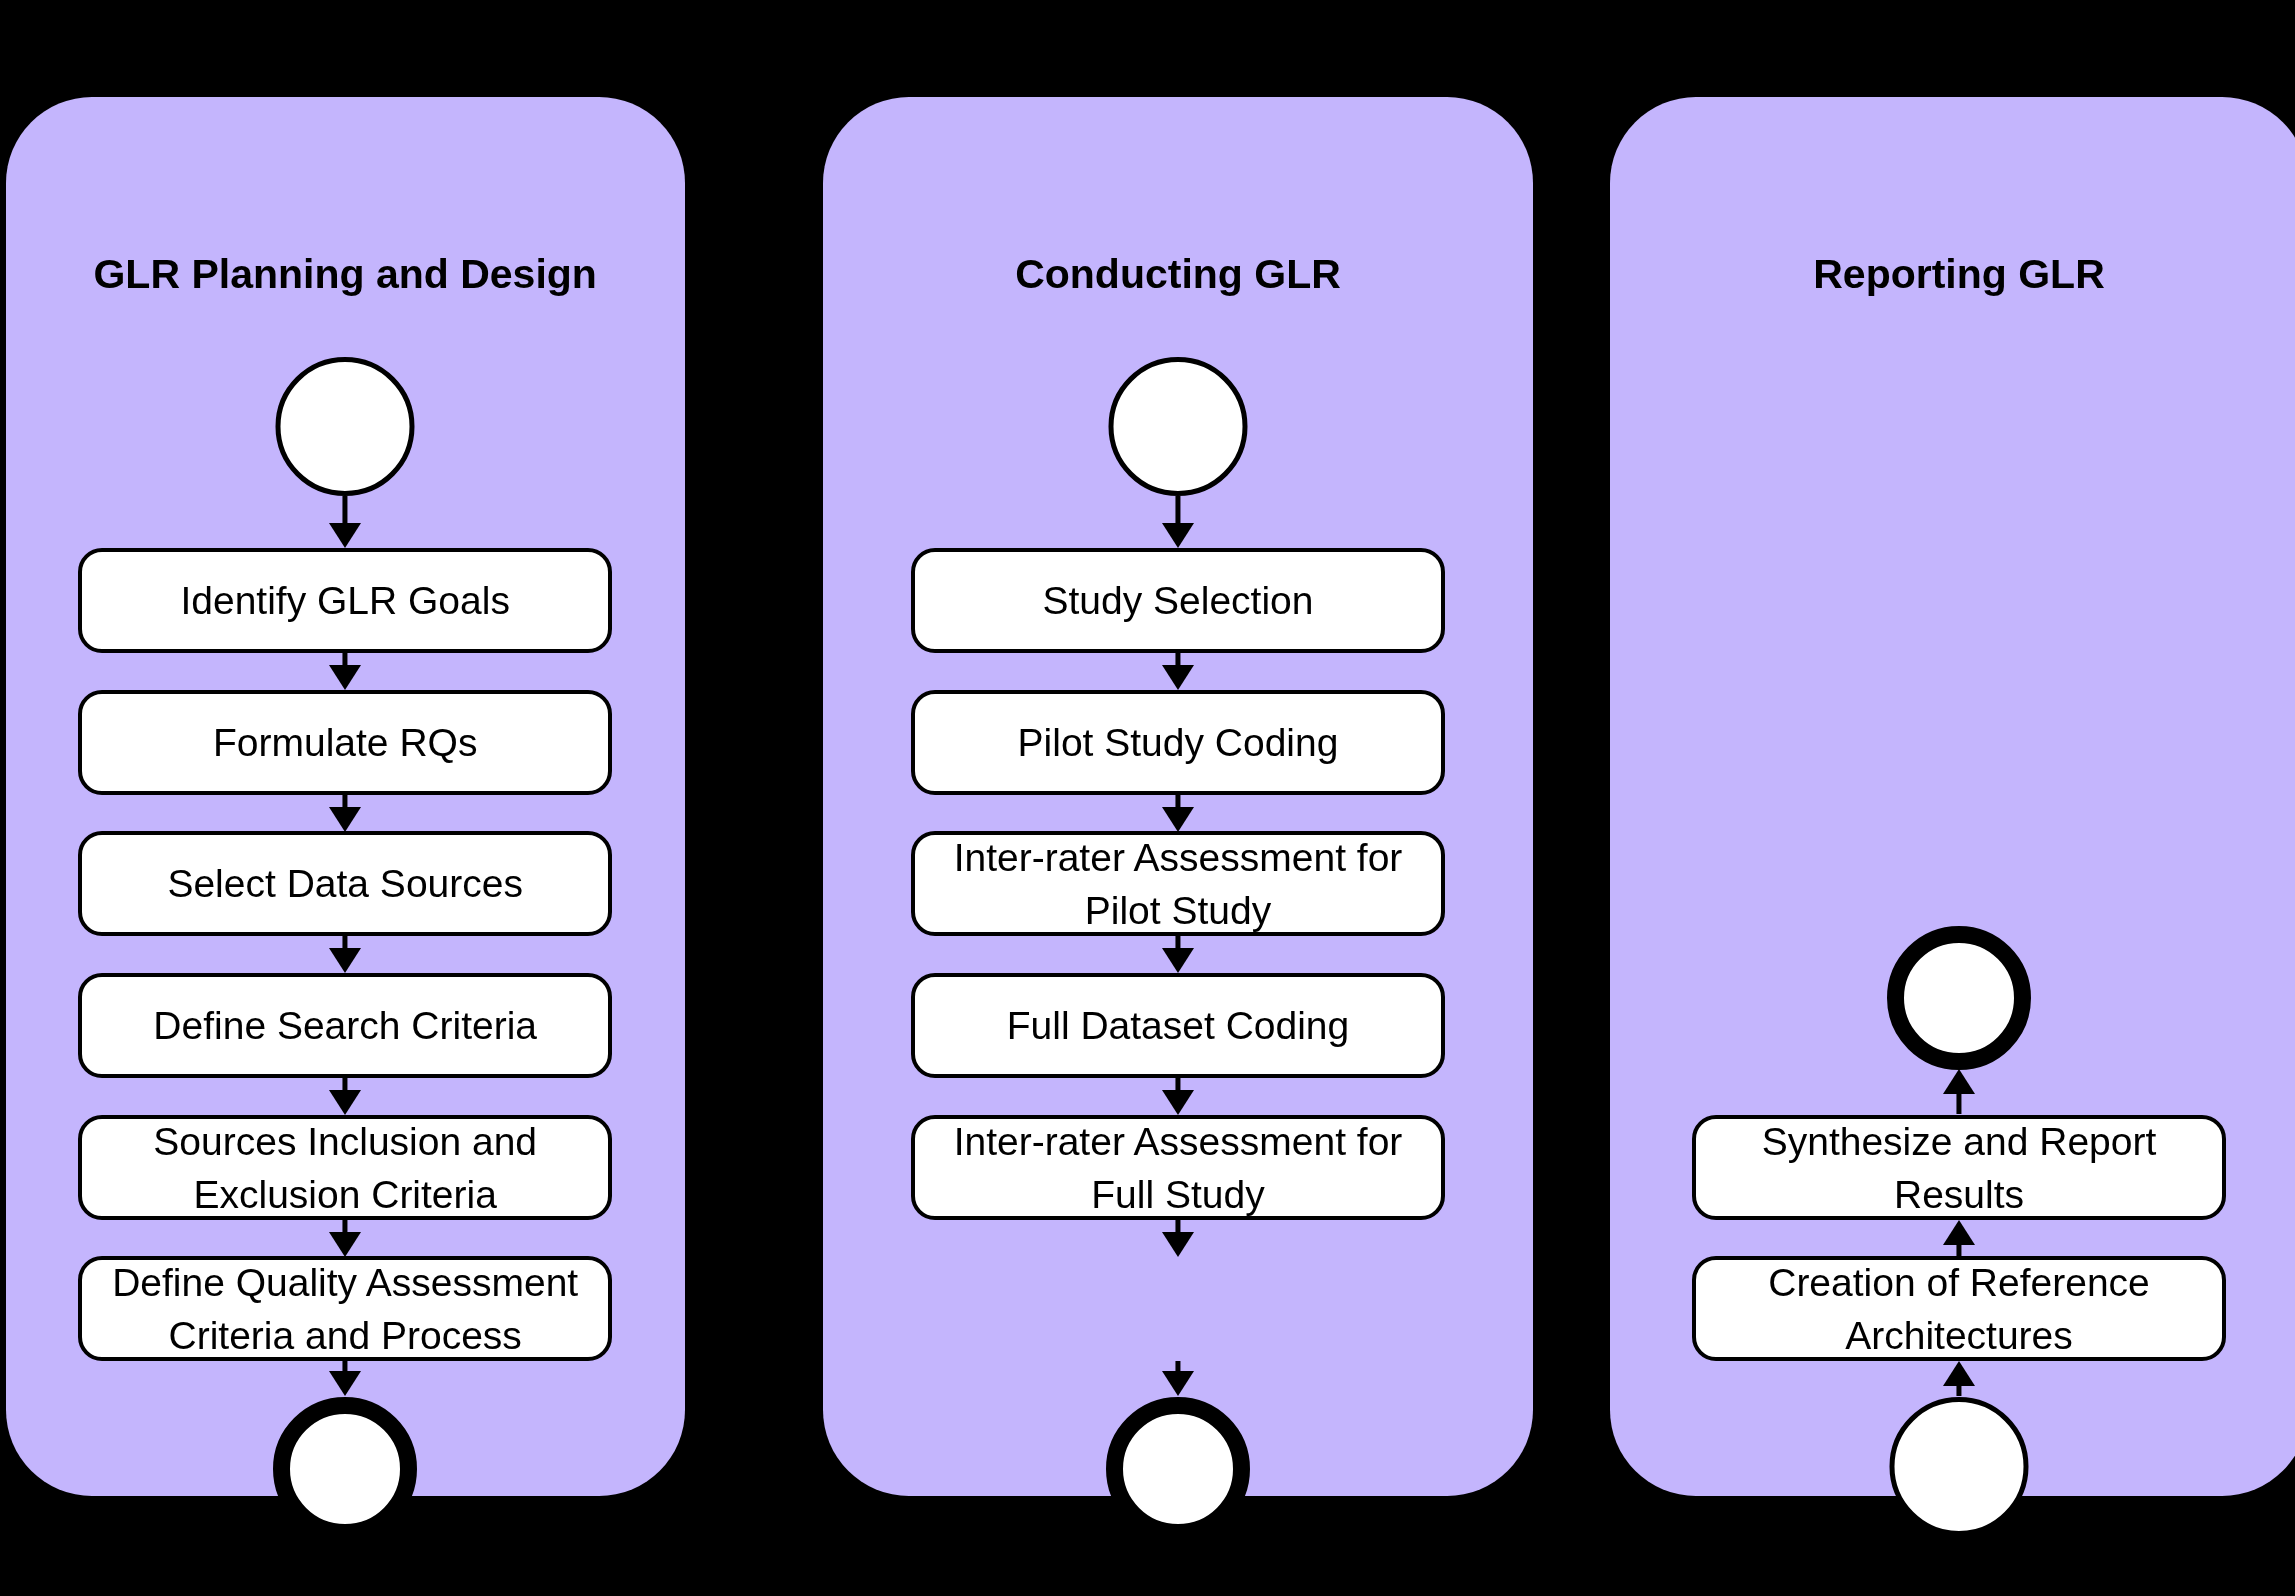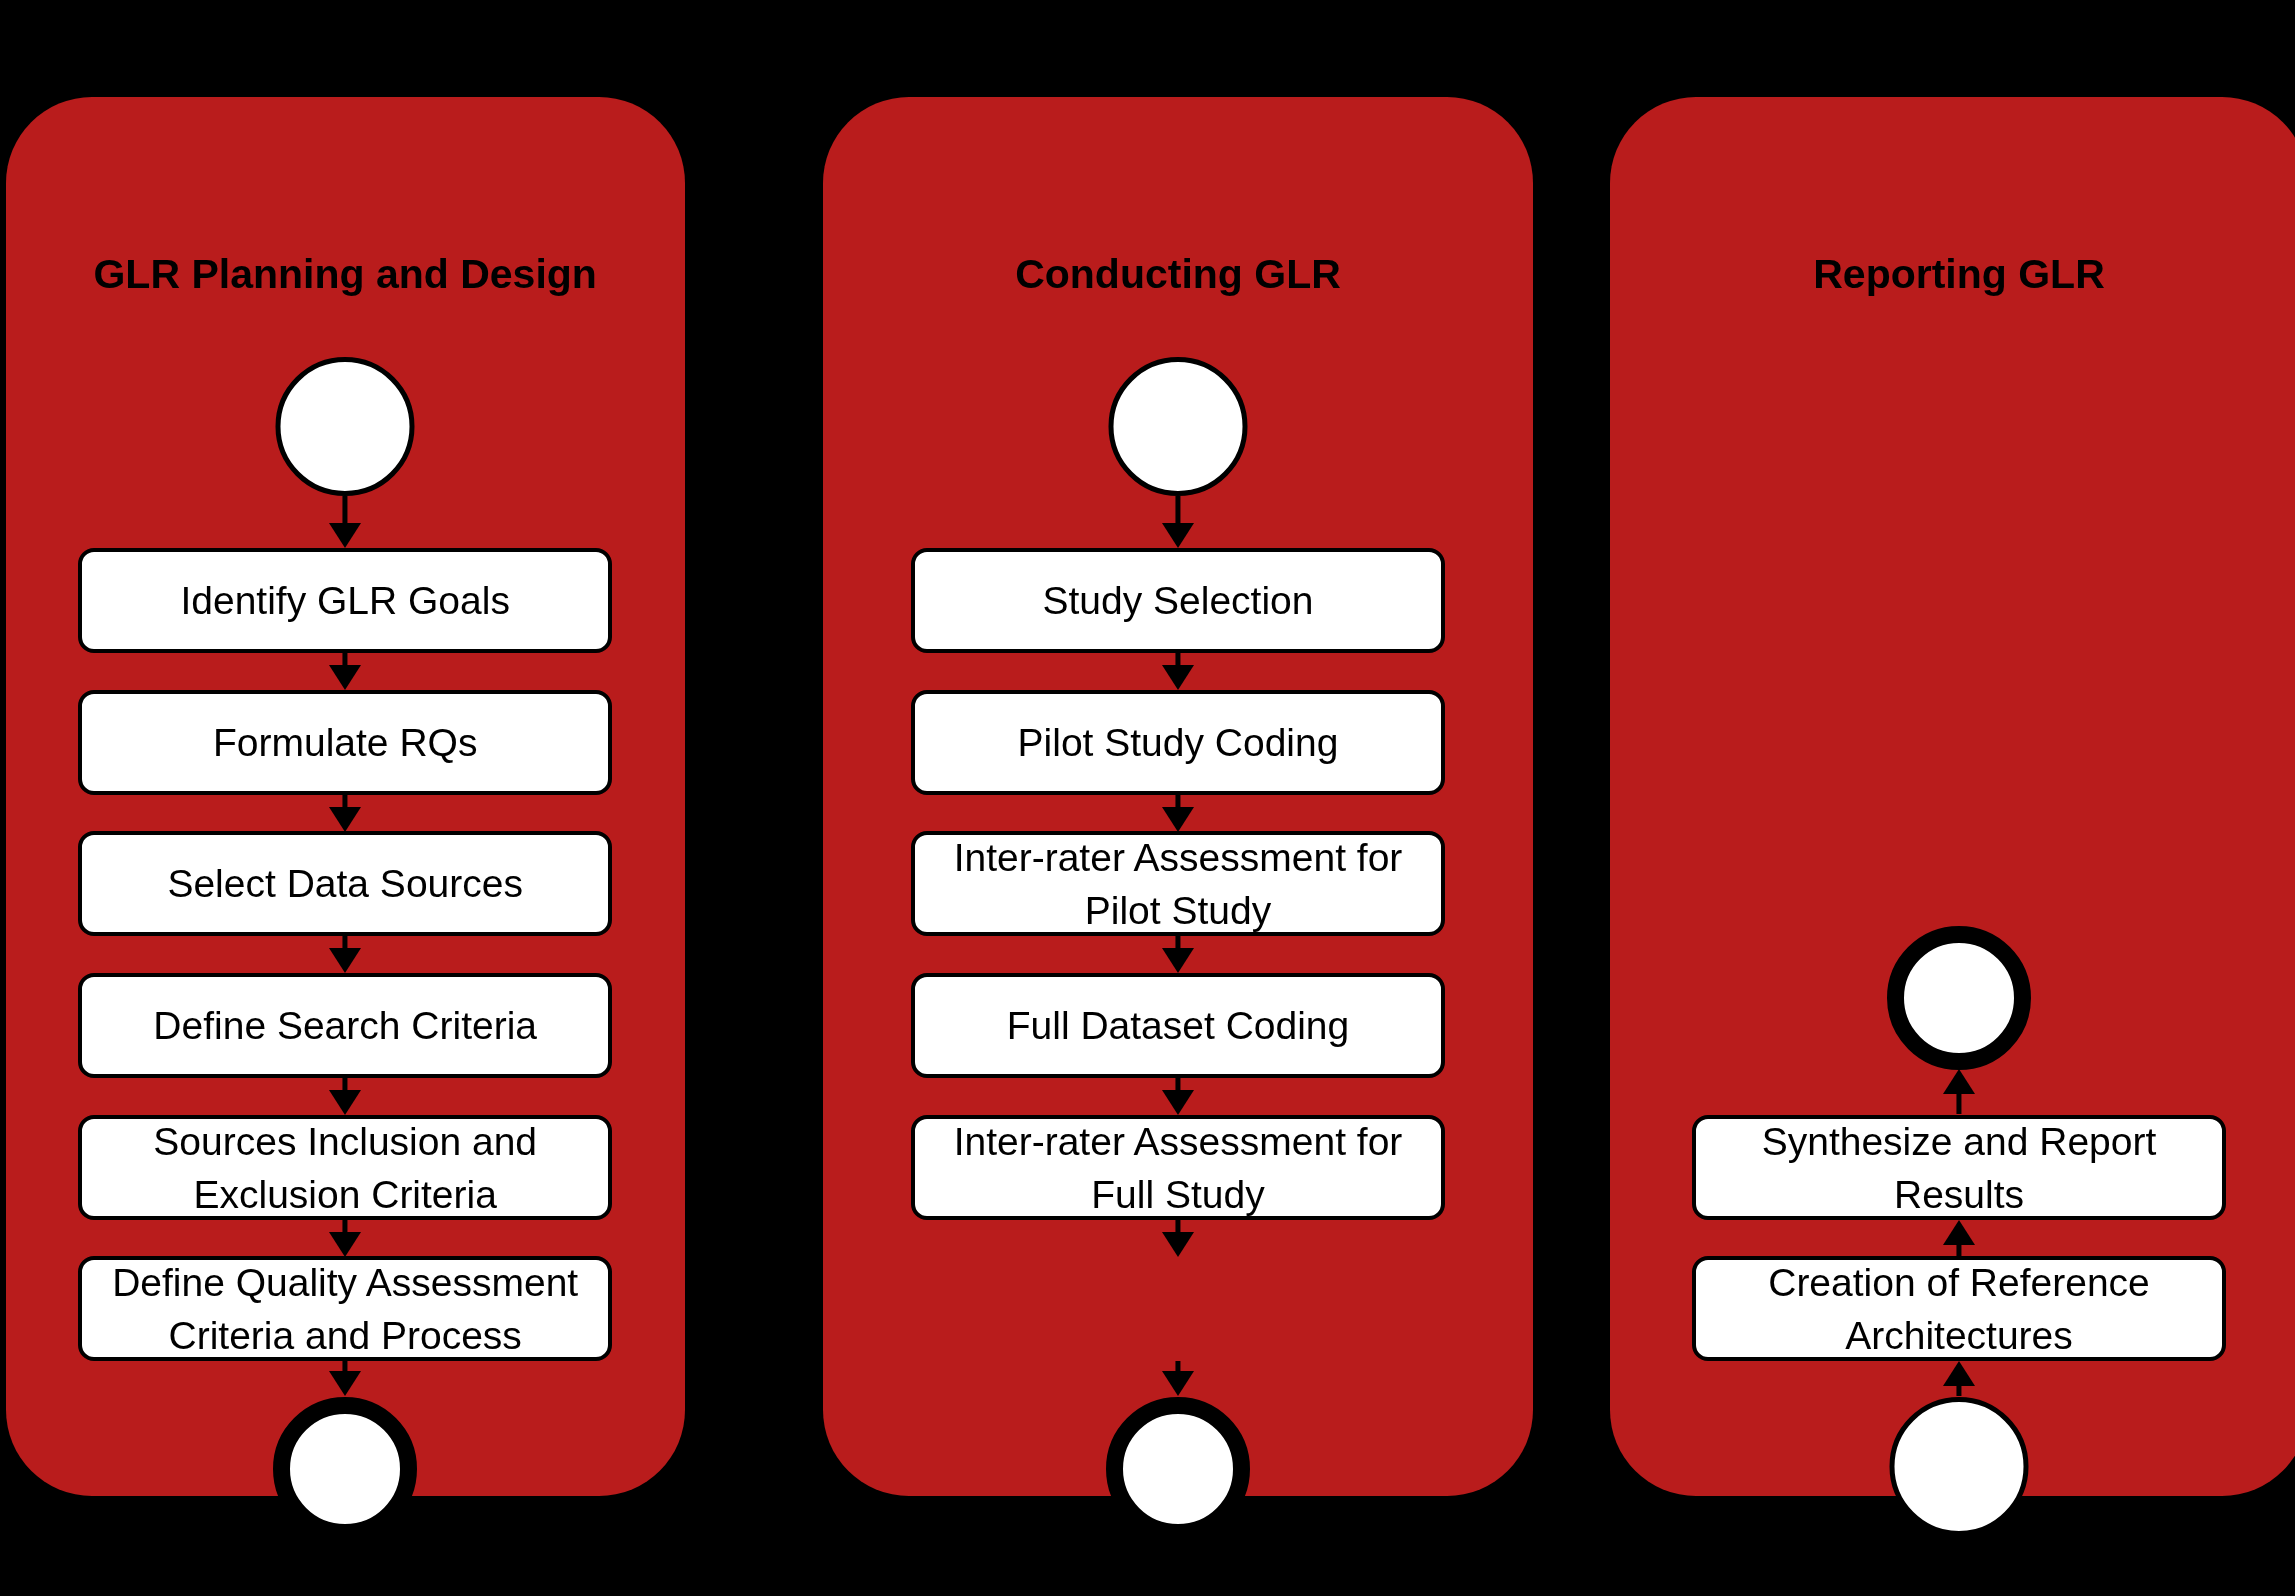--- a/index.html
+++ b/index.html
@@ -7,37 +7,37 @@
     width:2295px;height:1597px;
     background:#000;
     font-family:"Liberation Sans", sans-serif;
     position:relative;
     overflow:hidden;
   }
   .canvas{position:absolute;left:0;top:0;width:2295px;height:1597px;background:#000;}
 
   .panel{
     position:absolute;top:97px;height:1399px;
-    background:#b91c1c;border-radius:86px;
+    background:#c4b5fd;border-radius:86px;
   }
   .panel-1{left:5.7px;width:679px;}
   .panel-2{left:823px;width:710px;}
   .panel-3{left:1610px;width:681px;padding-left:17px;}
 
   .panel-title{
     position:absolute;top:154px;left:0;width:100%;
     margin:0;text-align:center;
     font-size:41px;font-weight:bold;color:#000;
     letter-spacing:0px;
   }
 
   .node{
     position:absolute;left:50%;transform:translateX(-50%);
     width:534px;height:105px;box-sizing:border-box;
-    background:#fff;border:4.6px solid #000;border-radius:16px;
+    background:#fff;border:4.6px solid #000;border-radius:24px;
     display:flex;align-items:center;justify-content:center;
     text-align:center;font-size:39px;line-height:53px;color:#000;
     padding:0 4.6px;
   }
   .r1{top:451px}.r2{top:593px}.r3{top:734px}.r4{top:876px}.r5{top:1018px}.r6{top:1159px}
 
   .circle{
     position:absolute;left:50%;transform:translateX(-50%);
     box-sizing:border-box;background:#fff;border-radius:50%;
   }

